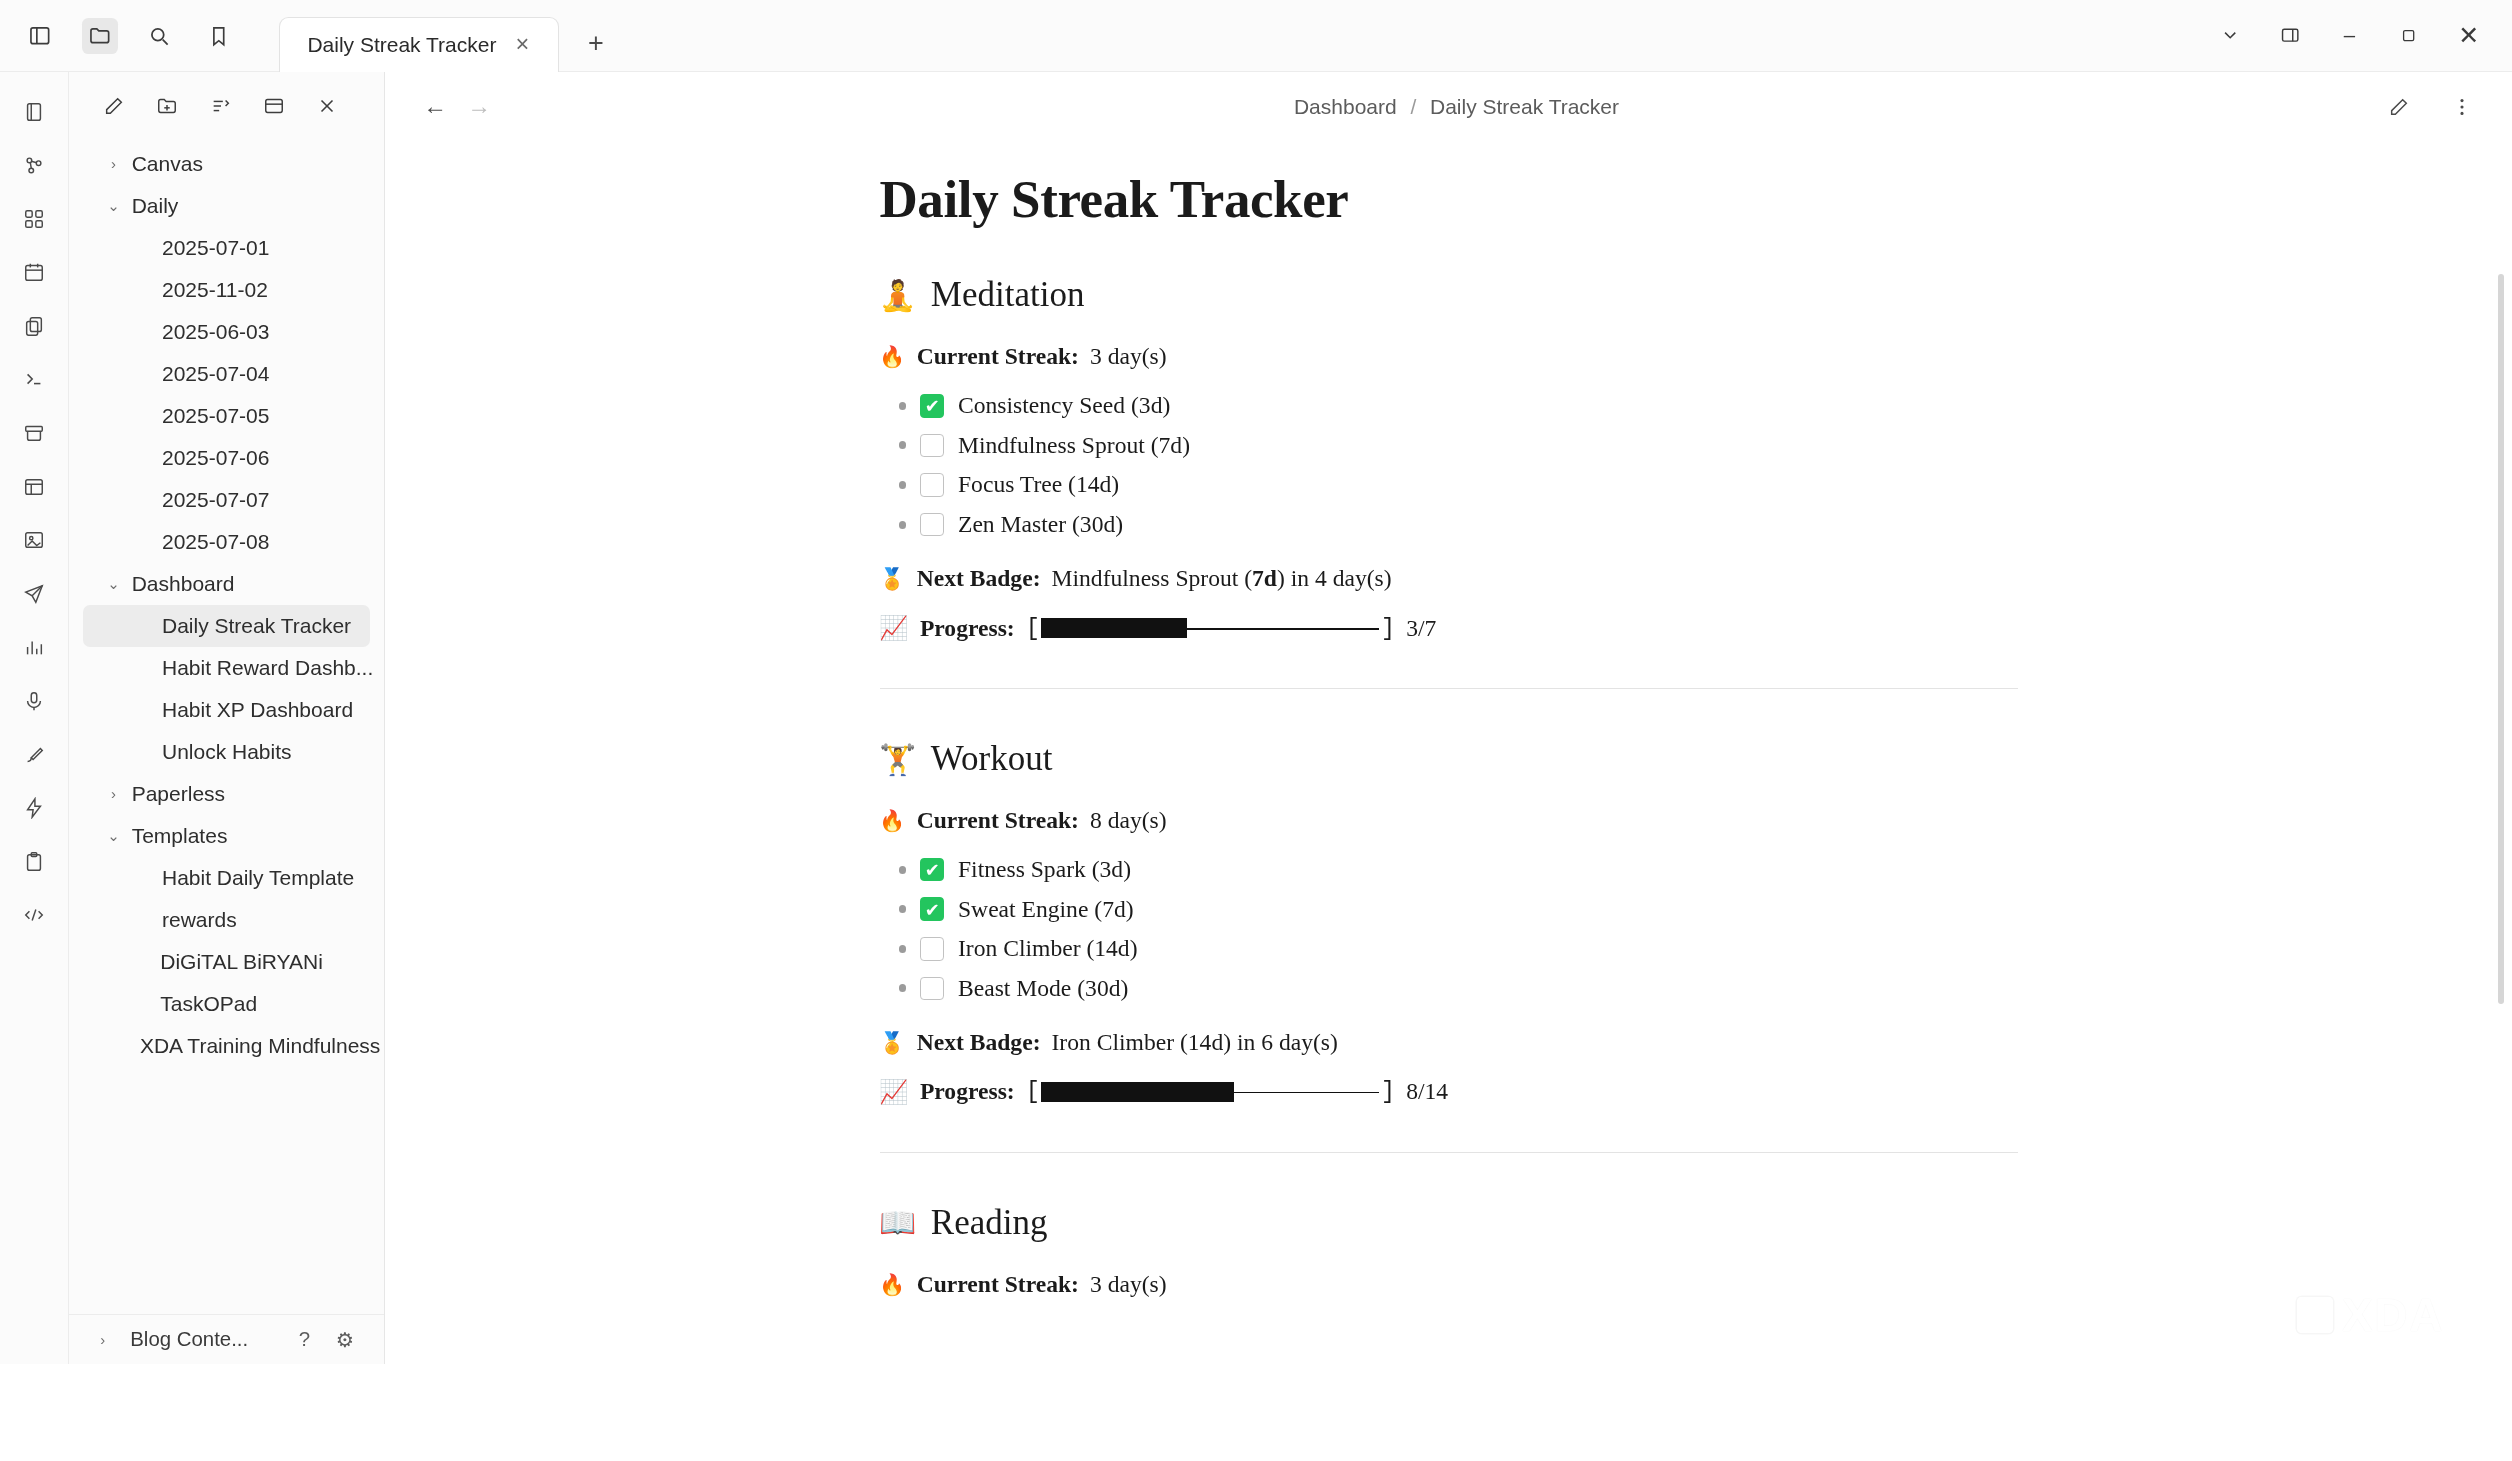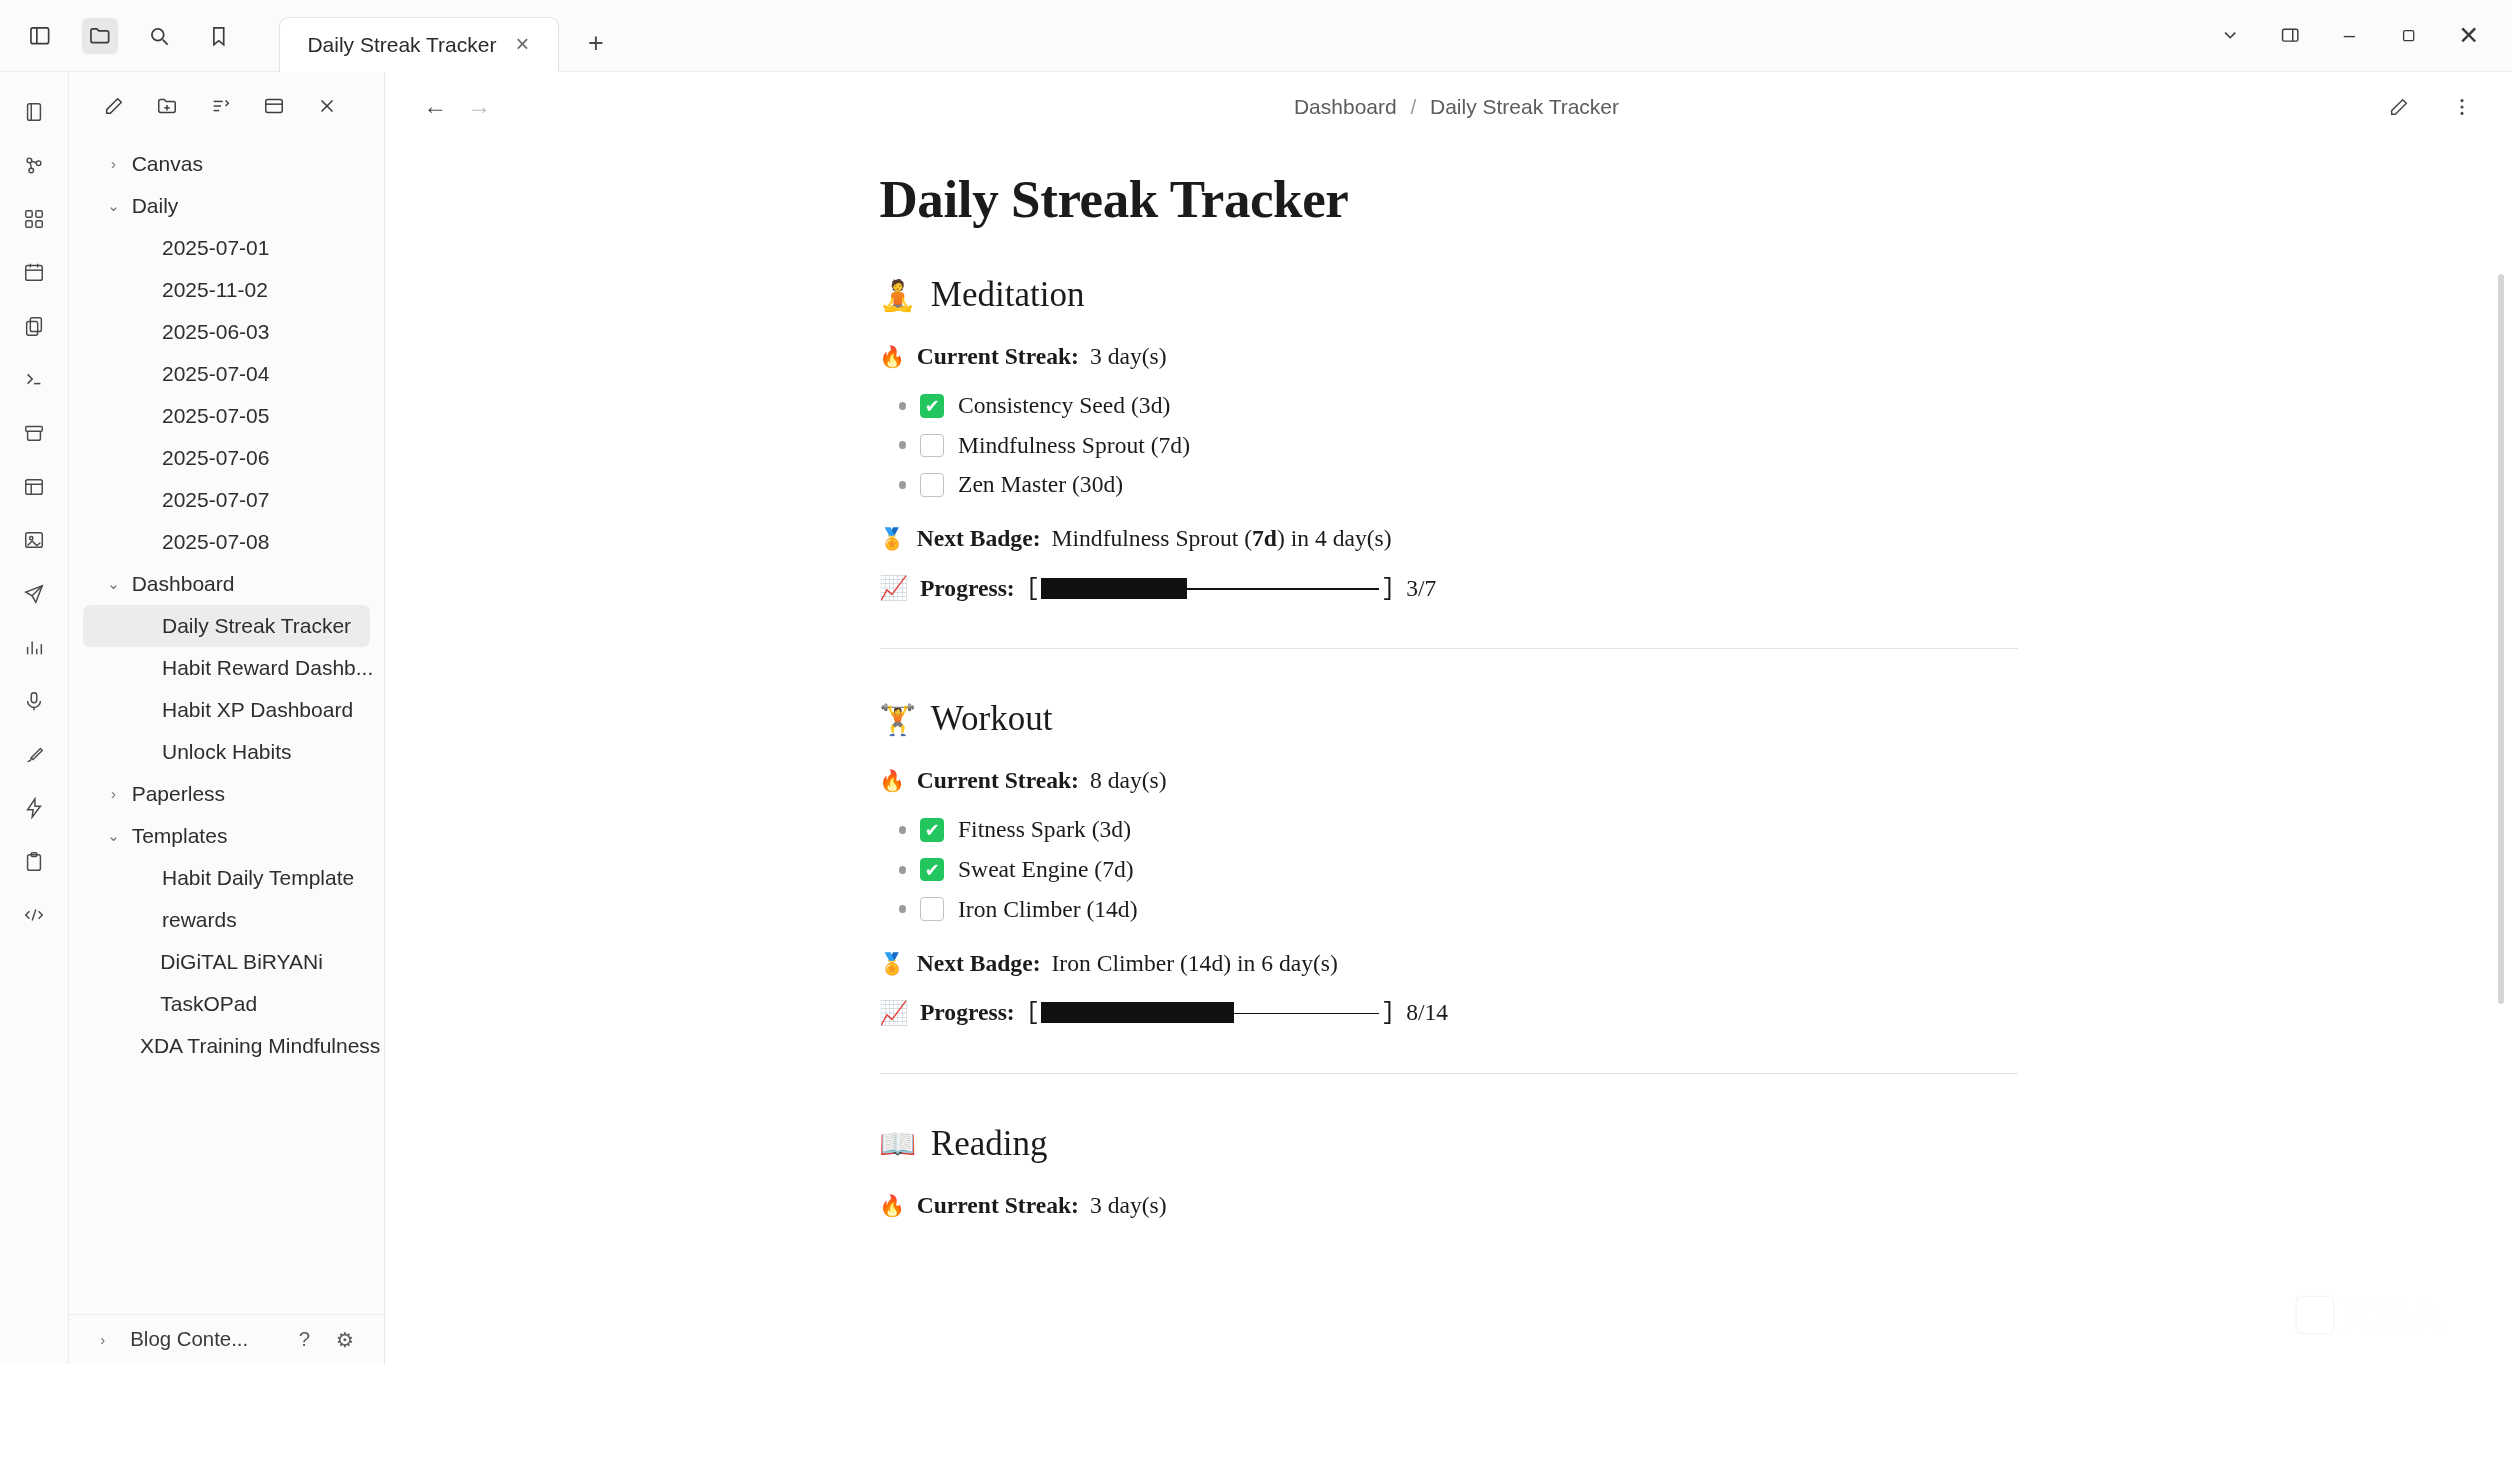--- a/index.html
+++ b/index.html
@@ -502,20 +502,25 @@
                 <ul class="badges">
                   <li>
                     <span class="bullet"></span>
                     <span class="chk on">✔</span>
                     <span>Consistency Seed (3d)</span>
                   </li>
                   <li>
                     <span class="bullet"></span>
                     <span class="chk"></span>
                     <span>Mindfulness Sprout (7d)</span>
+                  </li>
+                  <li>
+                    <span class="bullet"></span>
+                    <span class="chk"></span>
+                    <span>Focus Tree (14d)</span>
                   </li>
                   <li>
                     <span class="bullet"></span>
                     <span class="chk"></span>
                     <span>Zen Master (30d)</span>
                   </li>
                 </ul>
                 <div class="line">
                   <span class="emoji">🏅</span>
                   <b>Next Badge:</b>
@@ -554,20 +559,25 @@
                   </li>
                   <li>
                     <span class="bullet"></span>
                     <span class="chk on">✔</span>
                     <span>Sweat Engine (7d)</span>
                   </li>
                   <li>
                     <span class="bullet"></span>
                     <span class="chk"></span>
                     <span>Iron Climber (14d)</span>
+                  </li>
+                  <li>
+                    <span class="bullet"></span>
+                    <span class="chk"></span>
+                    <span>Beast Mode (30d)</span>
                   </li>
                 </ul>
                 <div class="line">
                   <span class="emoji">🏅</span>
                   <b>Next Badge:</b>
                   <span><span>Iron Climber (14d) in 6 day(s)</span><b></b><span></span></span>
                 </div>
                 <div class="progress-row">
                   <span class="emoji" style="font-family:'DejaVu Sans',sans-serif">📈</span>
                   <b>Progress:</b>

